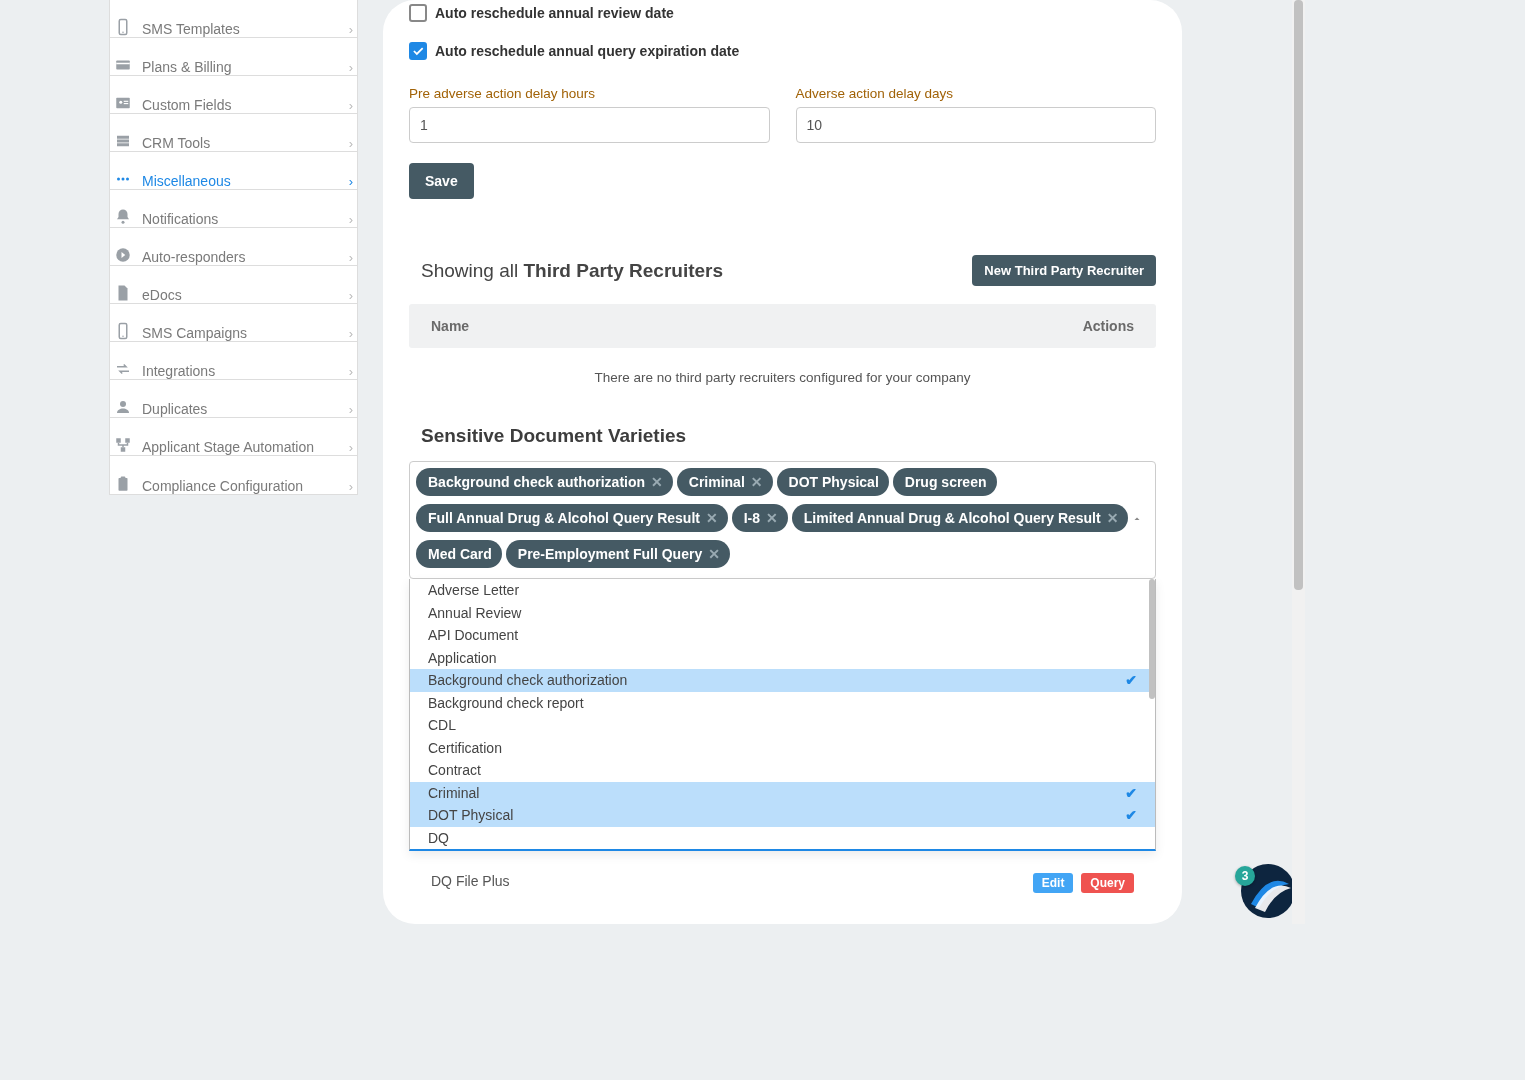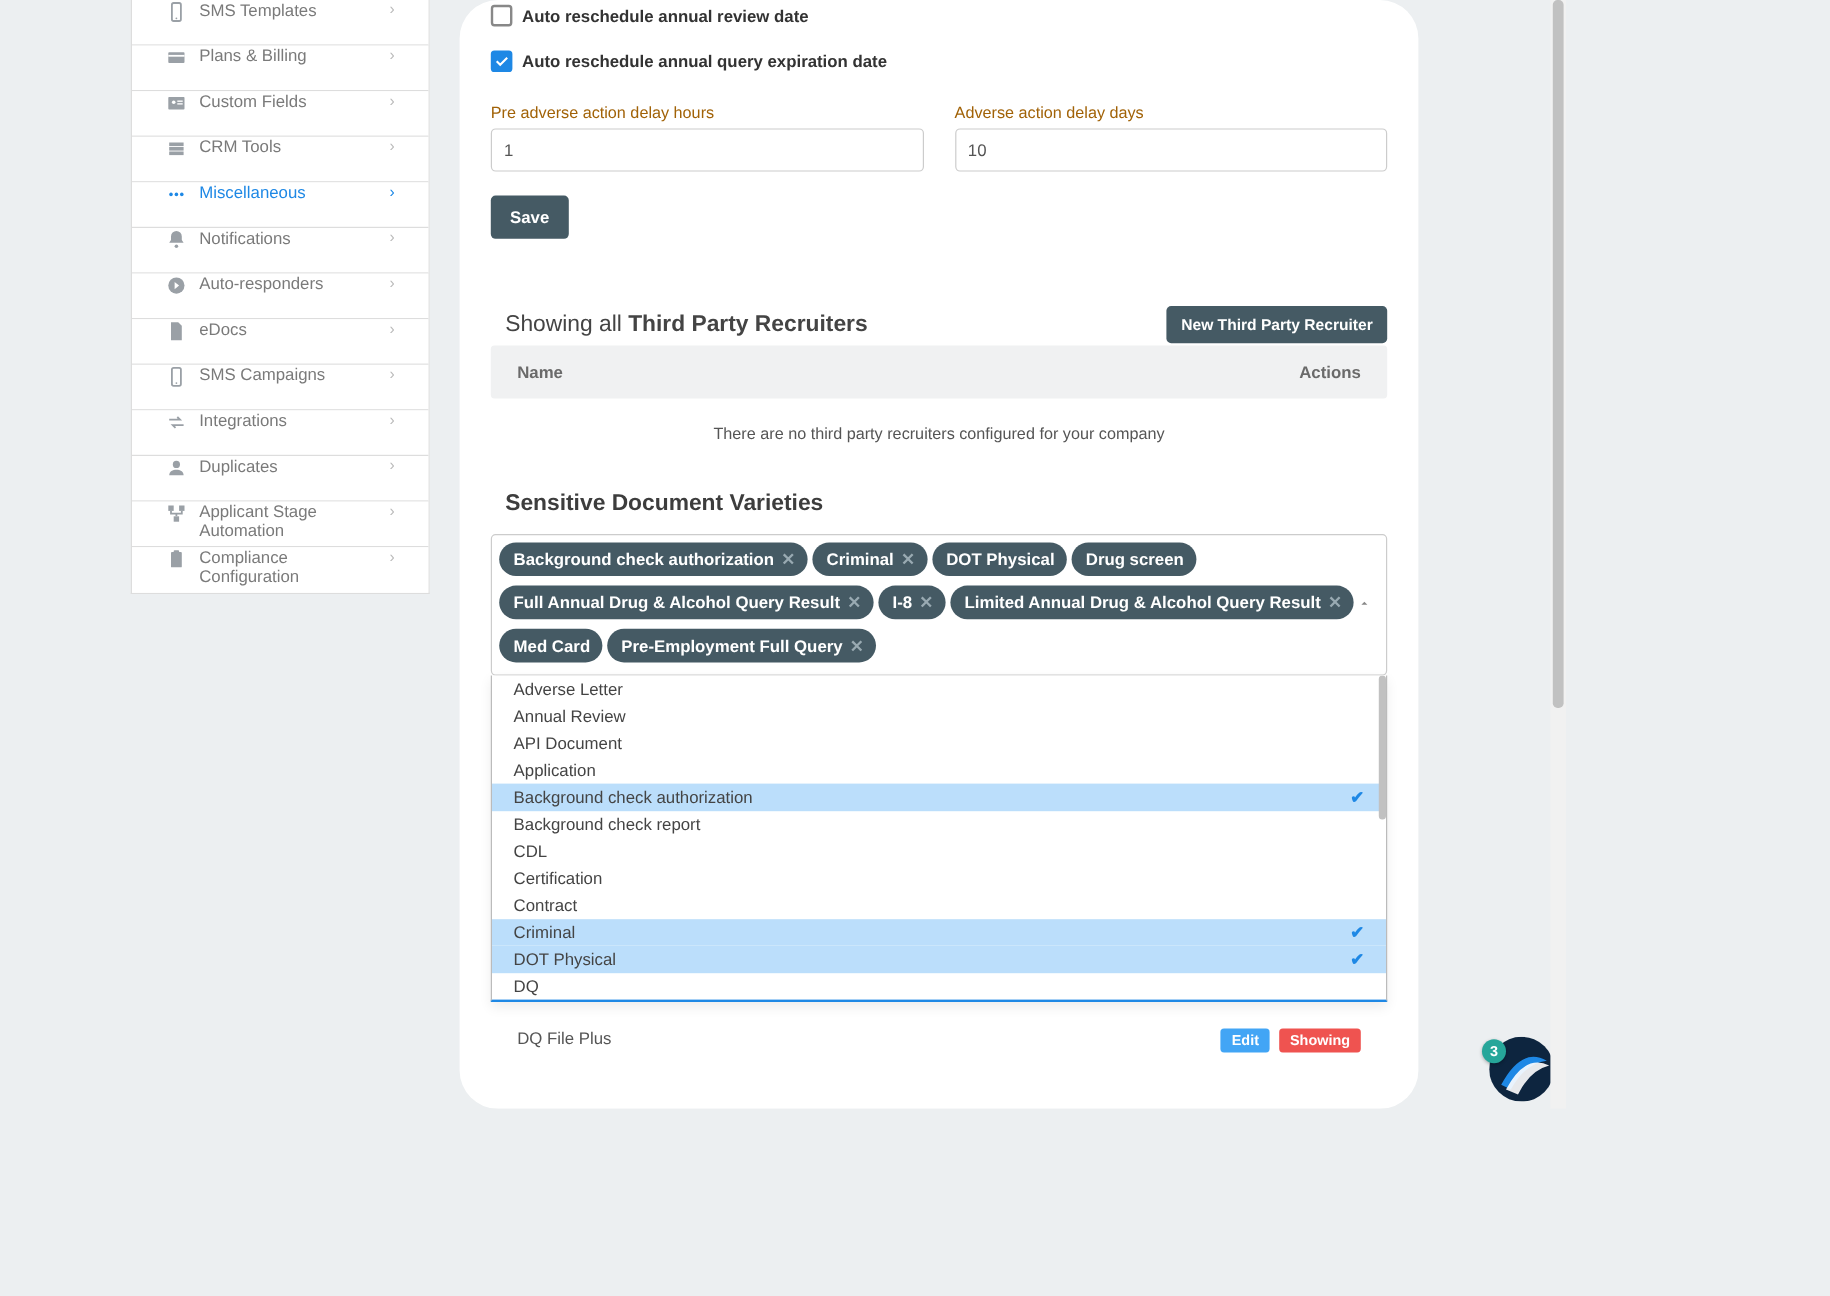--- a/index.html
+++ b/index.html
@@ -29,22 +29,22 @@
     top: 0;
     width: 249px;
     border: 1px solid #ddd;
     border-top: none;
     background: #fafafa;
   }
   .side-item {
     height: 38px;
     border-bottom: 1px solid #ddd;
     display: flex;
-    align-items: flex-start;
-    padding: 0 28px;
+    align-items: flex-end;
+    padding: 0 4px;
     color: #7a7a7a;
     cursor: pointer;
     background: #fff;
   }
   .side-item:last-child { border-bottom: none; }
   .side-item.active {
     color: #1e88e5;
   }
   .side-icon {
     width: 24px;
@@ -157,21 +157,21 @@
     color: #fff;
     border: none;
     border-radius: 4px;
     padding: 8px 12px;
     font-size: 13px;
     font-weight: 600;
     cursor: pointer;
   }
 
   .table {
-    margin-top: 2px;
+    margin-top: 18px;
   }
   .thead {
     background: #f0f1f2;
     display: flex;
     padding: 14px 22px;
     color: #6a6a6a;
     font-size: 14px;
     font-weight: 600;
     border-radius: 3px;
   }
@@ -595,21 +595,21 @@
         </div>
         <div class="dd-item">
           <span>DQ</span>
         </div>
       </div>
 
     <div class="dq-row">
       <span class="dq-label">DQ File Plus</span>
       <span>
         <button class="btn-edit">Edit</button>
-        <button class="btn-delete">Showing</button>
+        <button class="btn-delete">Query</button>
       </span>
     </div>
 
   </div>
 
   <div class="float-badge">3</div>
   <div class="float-logo">
     <svg viewBox="0 0 54 54">
       <circle cx="27" cy="27" r="27" fill="#0d253f"></circle>
       <path d="M10 40 Q27 8 48 20 Q30 22 18 44 Z" fill="#1e88e5"></path>

